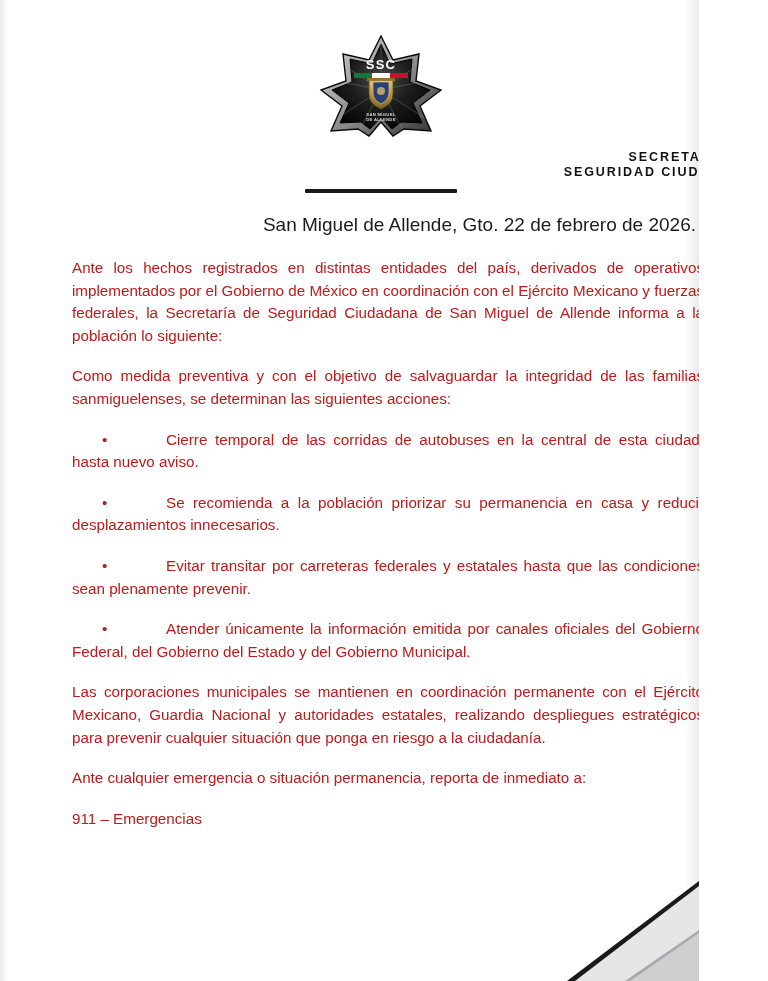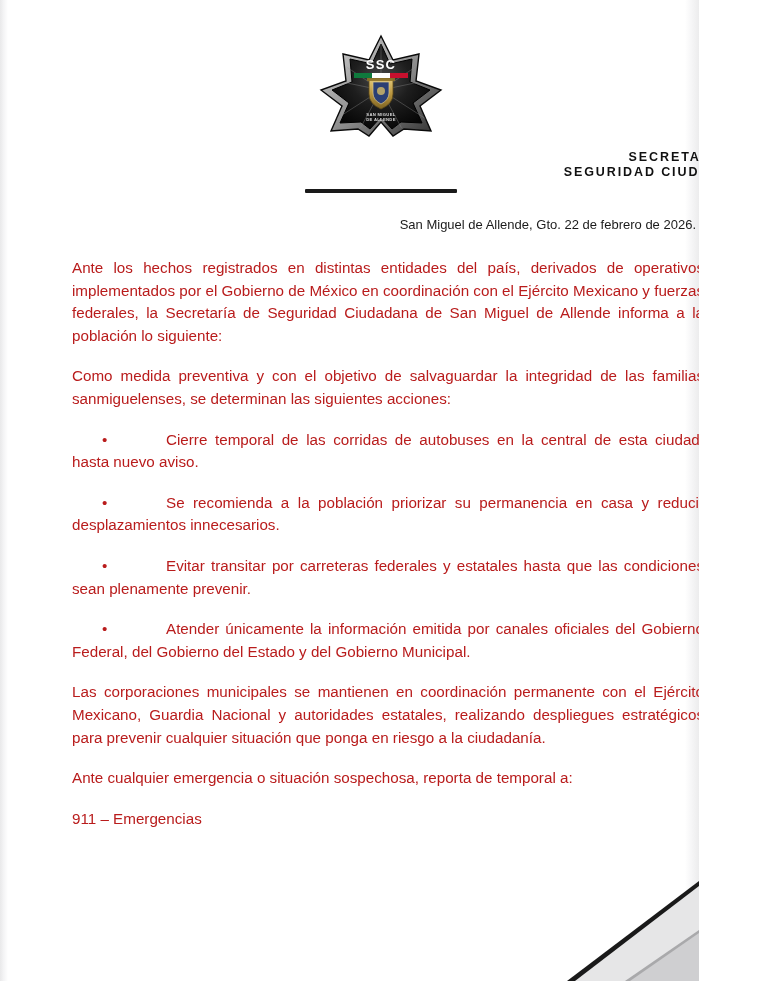--- a/index.html
+++ b/index.html
@@ -65,21 +65,21 @@
     background: #1a1a1a;
     margin: 9px auto 0 auto;
     border-radius: 1px;
   }
 
   
   .dateline {
     margin-top: 22px;
     padding-right: 58px;
     text-align: right;
-    font-size: 13px;
+    font-size: 19px;
     color: #1b1b1b;
     line-height: 20px;
   }
 
   
   .body {
     margin-top: 22px;
     padding-left: 64px;
     padding-right: 50px;
     color: #b91c1c;
@@ -229,21 +229,21 @@
       </p>
 
       <p class="bullet">
         <span class="bullet-mark">•</span><span class="bullet-gap"></span><span>Atender únicamente la información emitida por canales oficiales del Gobierno Federal, del Gobierno del Estado y del Gobierno Municipal.</span>
       </p>
 
       <p class="para">Las corporaciones municipales se mantienen en coordinación permanente con el Ejército Mexicano, Guardia Nacional y autoridades estatales, realizando despliegues estratégicos para prevenir cualquier situación que ponga en riesgo a la ciudadanía.</p>
 
 
 
-      <p class="contact">Ante cualquier emergencia o situación sospechosa, reporta de temporal a:</p>
+      <p class="contact">Ante cualquier emergencia o situación permanencia, reporta de inmediato a:</p>
 
       <p class="contact">911 – Emergencias</p>
 
     </div>
   </div>
 
   <svg class="corner" viewBox="0 0 168 145">
 
     <polygon points="40,145 168,48 168,96 96,145" fill="#e6e6e7"></polygon>
 

